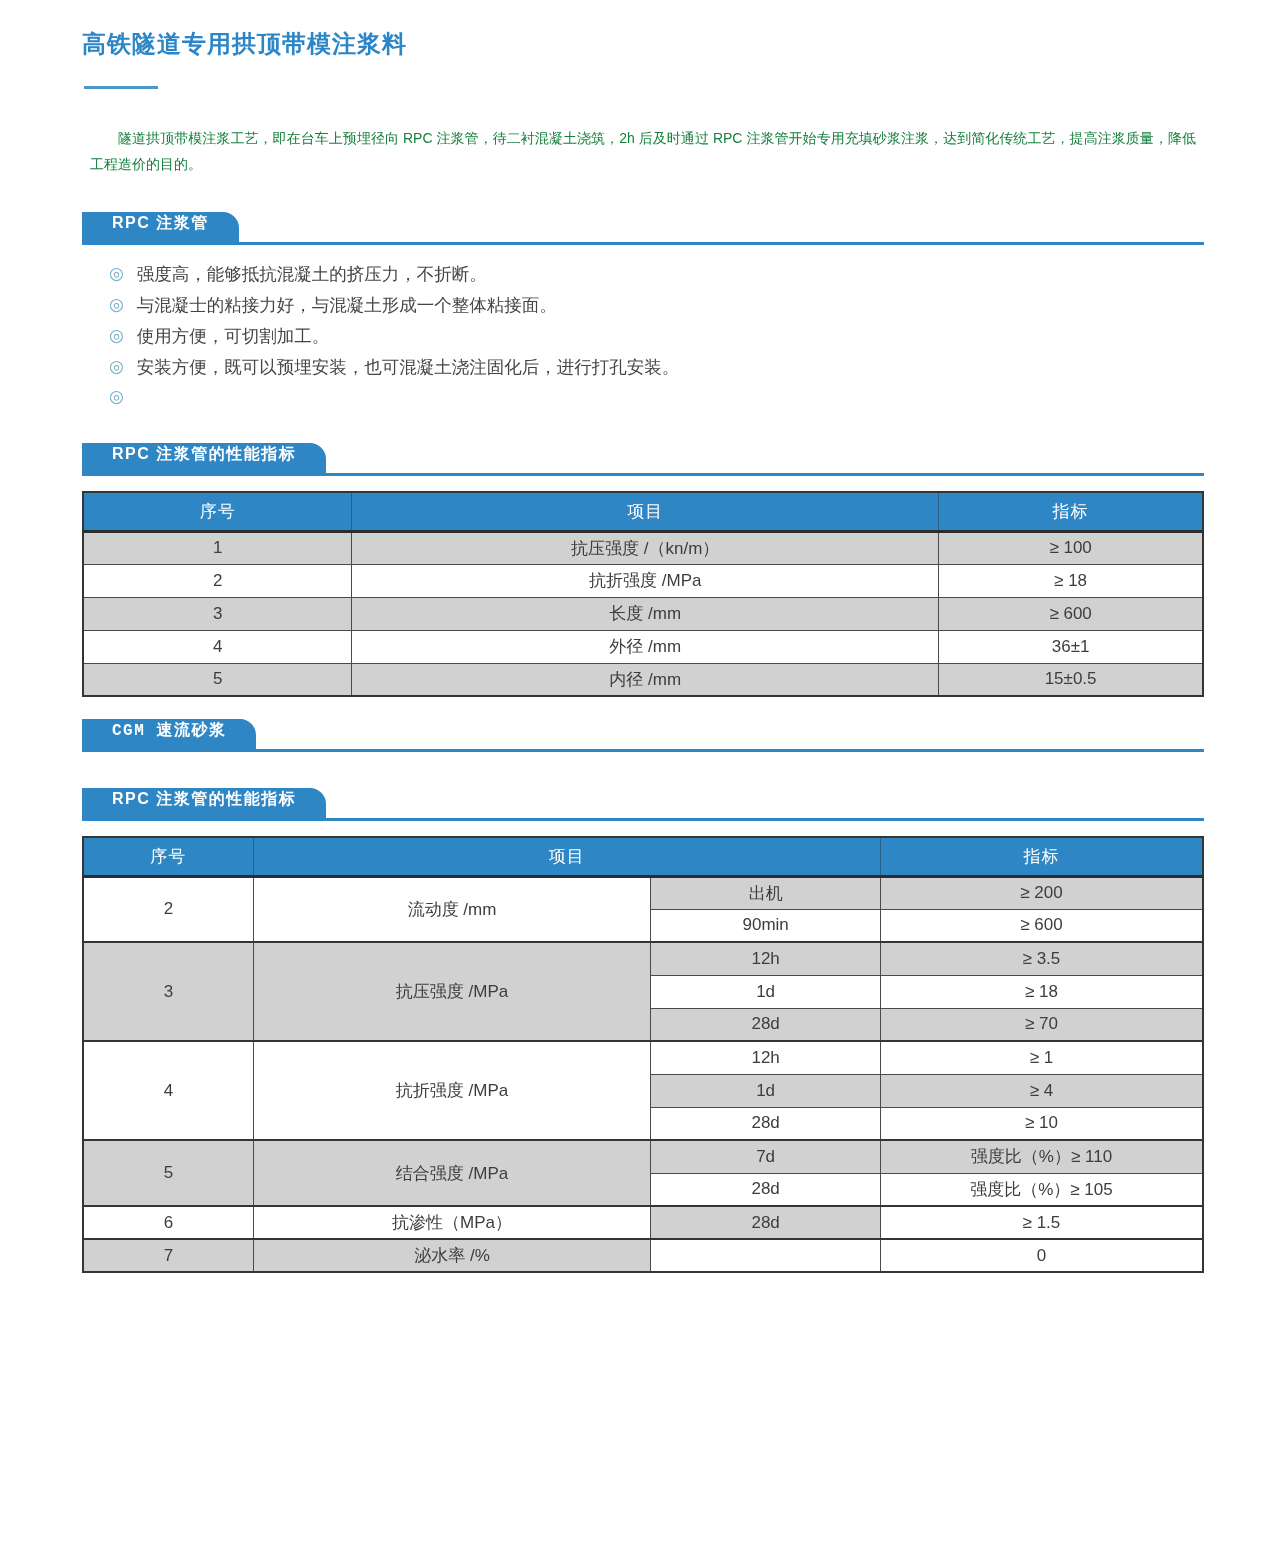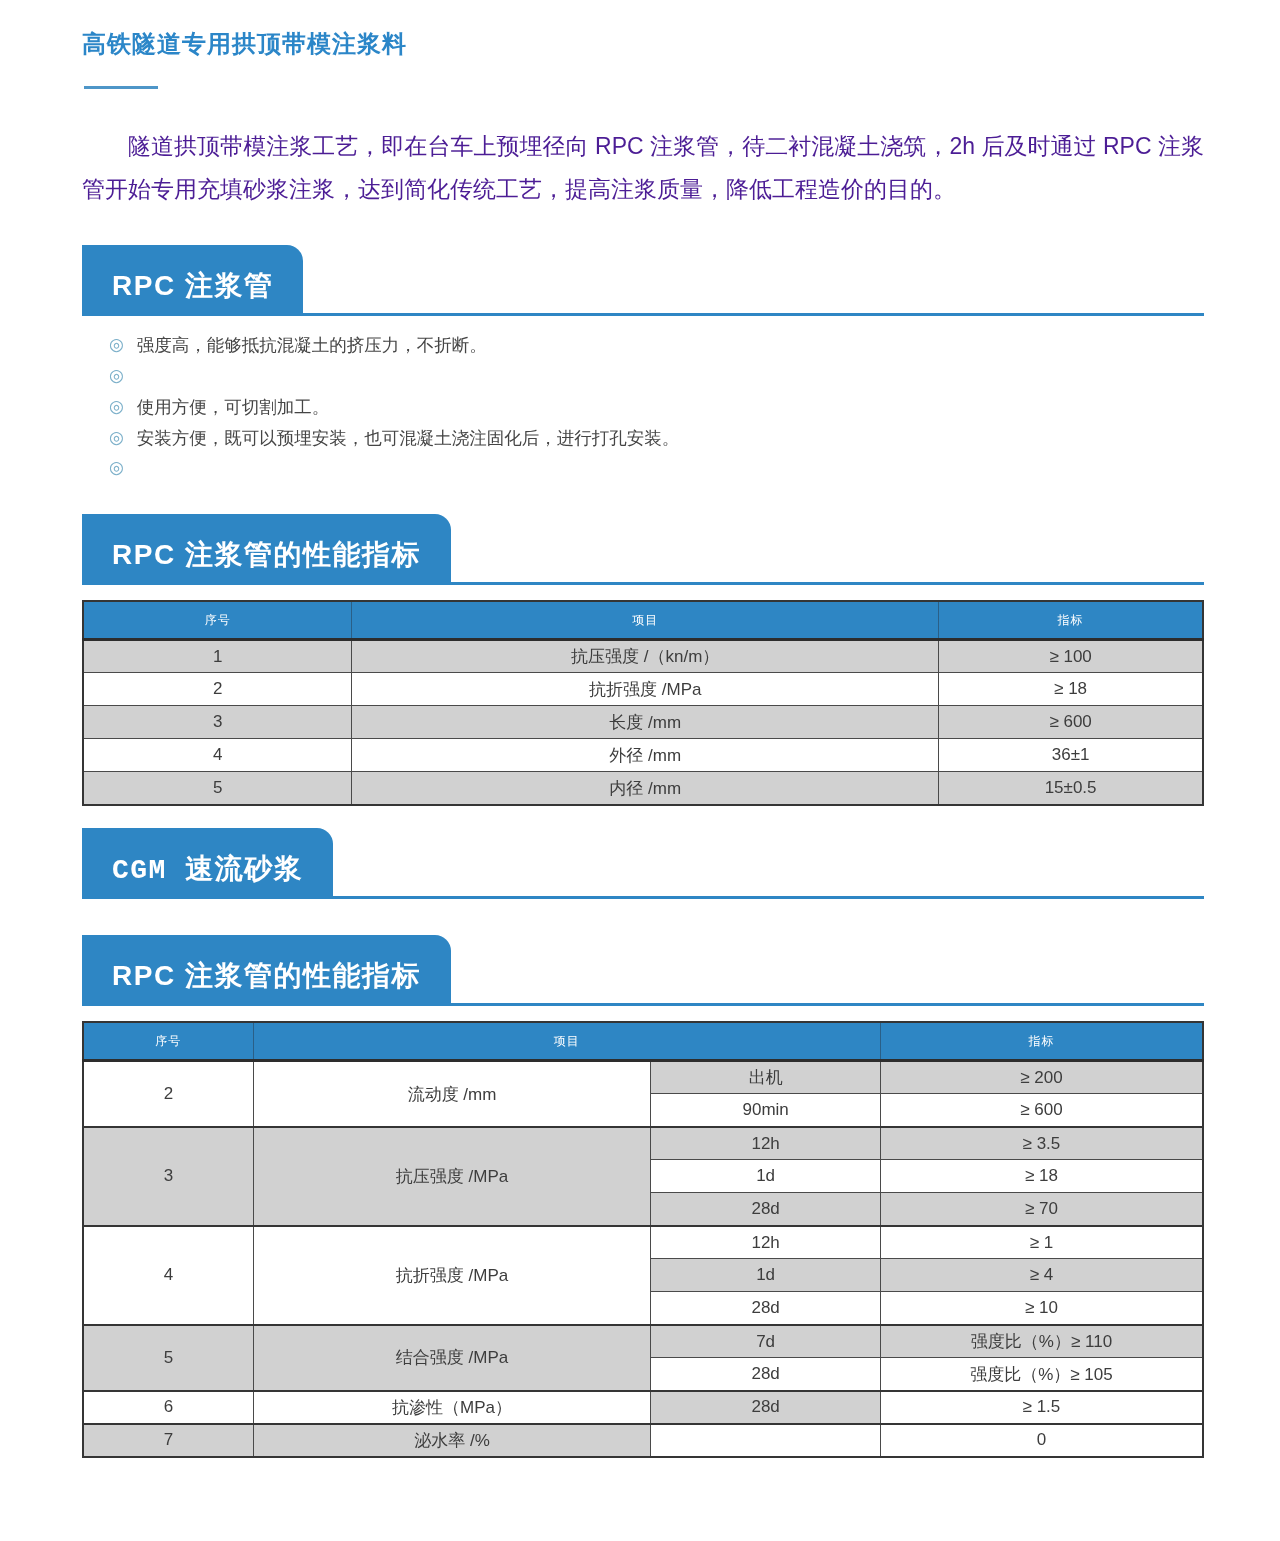--- a/index.html
+++ b/index.html
@@ -9,46 +9,46 @@
     font-family:"Liberation Sans","DejaVu Sans",sans-serif;
     color:#414141;
   }
   .page { width:1280px; padding:26px 76px 20px 82px; }
 
   
   .doc-title { font-size:24px; font-weight:bold; color:#2b86c8; letter-spacing:1px; margin:2px 0 0 0; }
   .title-underline { width:74px; height:3px; background:#4e96c8; margin:26px 0 0 2px; }
 
   
-  .para { font-size:23px; line-height:1.88; color:#4c1d95; text-indent:2em; text-align:justify; margin:0; }
+  .para { font-size:14px; line-height:1.88; color:#15803d; text-indent:2em; text-align:justify; margin:8px; }
   .intro { margin-top:36px; }
 
   
   .section-head { border-bottom:3px solid #2e86c4; font-size:0; }
   .badge {
     display:inline-block; vertical-align:bottom;
-    background:#2e86c4; color:#ffffff; font-size:28px; font-weight:bold;
-    letter-spacing:1.5px; padding:22px 30px 8px 30px;
+    background:#2e86c4; color:#ffffff; font-size:16px; font-weight:bold;
+    letter-spacing:1.5px; padding:1px 30px 8px 30px;
     border-radius:0 16px 0 0;
   }
   .sh-rpc  { margin-top:34px; }
   .sh-rpc2 { margin-top:30px; }
   .sh-cgm  { margin-top:22px;font-family:Liberation Mono, monospace; }
   .sh-cgm2 { margin-top:36px; }
   .after-badge { margin-top:16px; }
 
   
   .bullets { margin:14px 0 0 27px; }
   .bullet-item { display:flex; align-items:baseline; gap:13px; font-size:17.5px; line-height:1.77; color:#454545; }
   .bullet-mark { color:#7bafc9; font-size:17px; flex:0 0 auto; transform:translateY(-1px); }
 
   
   table { border-collapse:collapse; width:100%; table-layout:fixed; margin-top:15px; border:2px solid #353535; }
   th {
-    background:#2e86c4; color:#ffffff; font-weight:normal; font-size:12px;
+    background:#2e86c4; color:#ffffff; font-weight:normal; font-size:17px;
     height:39px; border:1px solid #2a5f87; border-bottom:3px solid #2d2d2d; letter-spacing:1px;
   }
   td {
     border:1px solid #4a4a4a; text-align:center; vertical-align:middle;
     font-size:17px; height:33px; padding:2px 6px; color:#3d3d3d;
   }
   .g { background:#d1d1d1; }
   .w { background:#ffffff; }
   tr.gs td { border-top:2px solid #353535; }
 </style>
@@ -66,20 +66,21 @@
     <span class="badge">RPC 注浆管</span>
   </div>
 
   <div class="bullets">
     <div class="bullet-item">
       <span class="bullet-mark">◎</span>
       <span>强度高，能够抵抗混凝土的挤压力，不折断。</span>
     </div>
     <div class="bullet-item">
       <span class="bullet-mark">◎</span>
+      <span>与混凝士的粘接力好，与混凝土形成一个整体粘接面。</span>
     </div>
     <div class="bullet-item">
       <span class="bullet-mark">◎</span>
       <span>使用方便，可切割加工。</span>
     </div>
     <div class="bullet-item">
       <span class="bullet-mark">◎</span>
       <span>安装方便，既可以预埋安装，也可混凝土浇注固化后，进行打孔安装。</span>
     </div>
     <div class="bullet-item">

